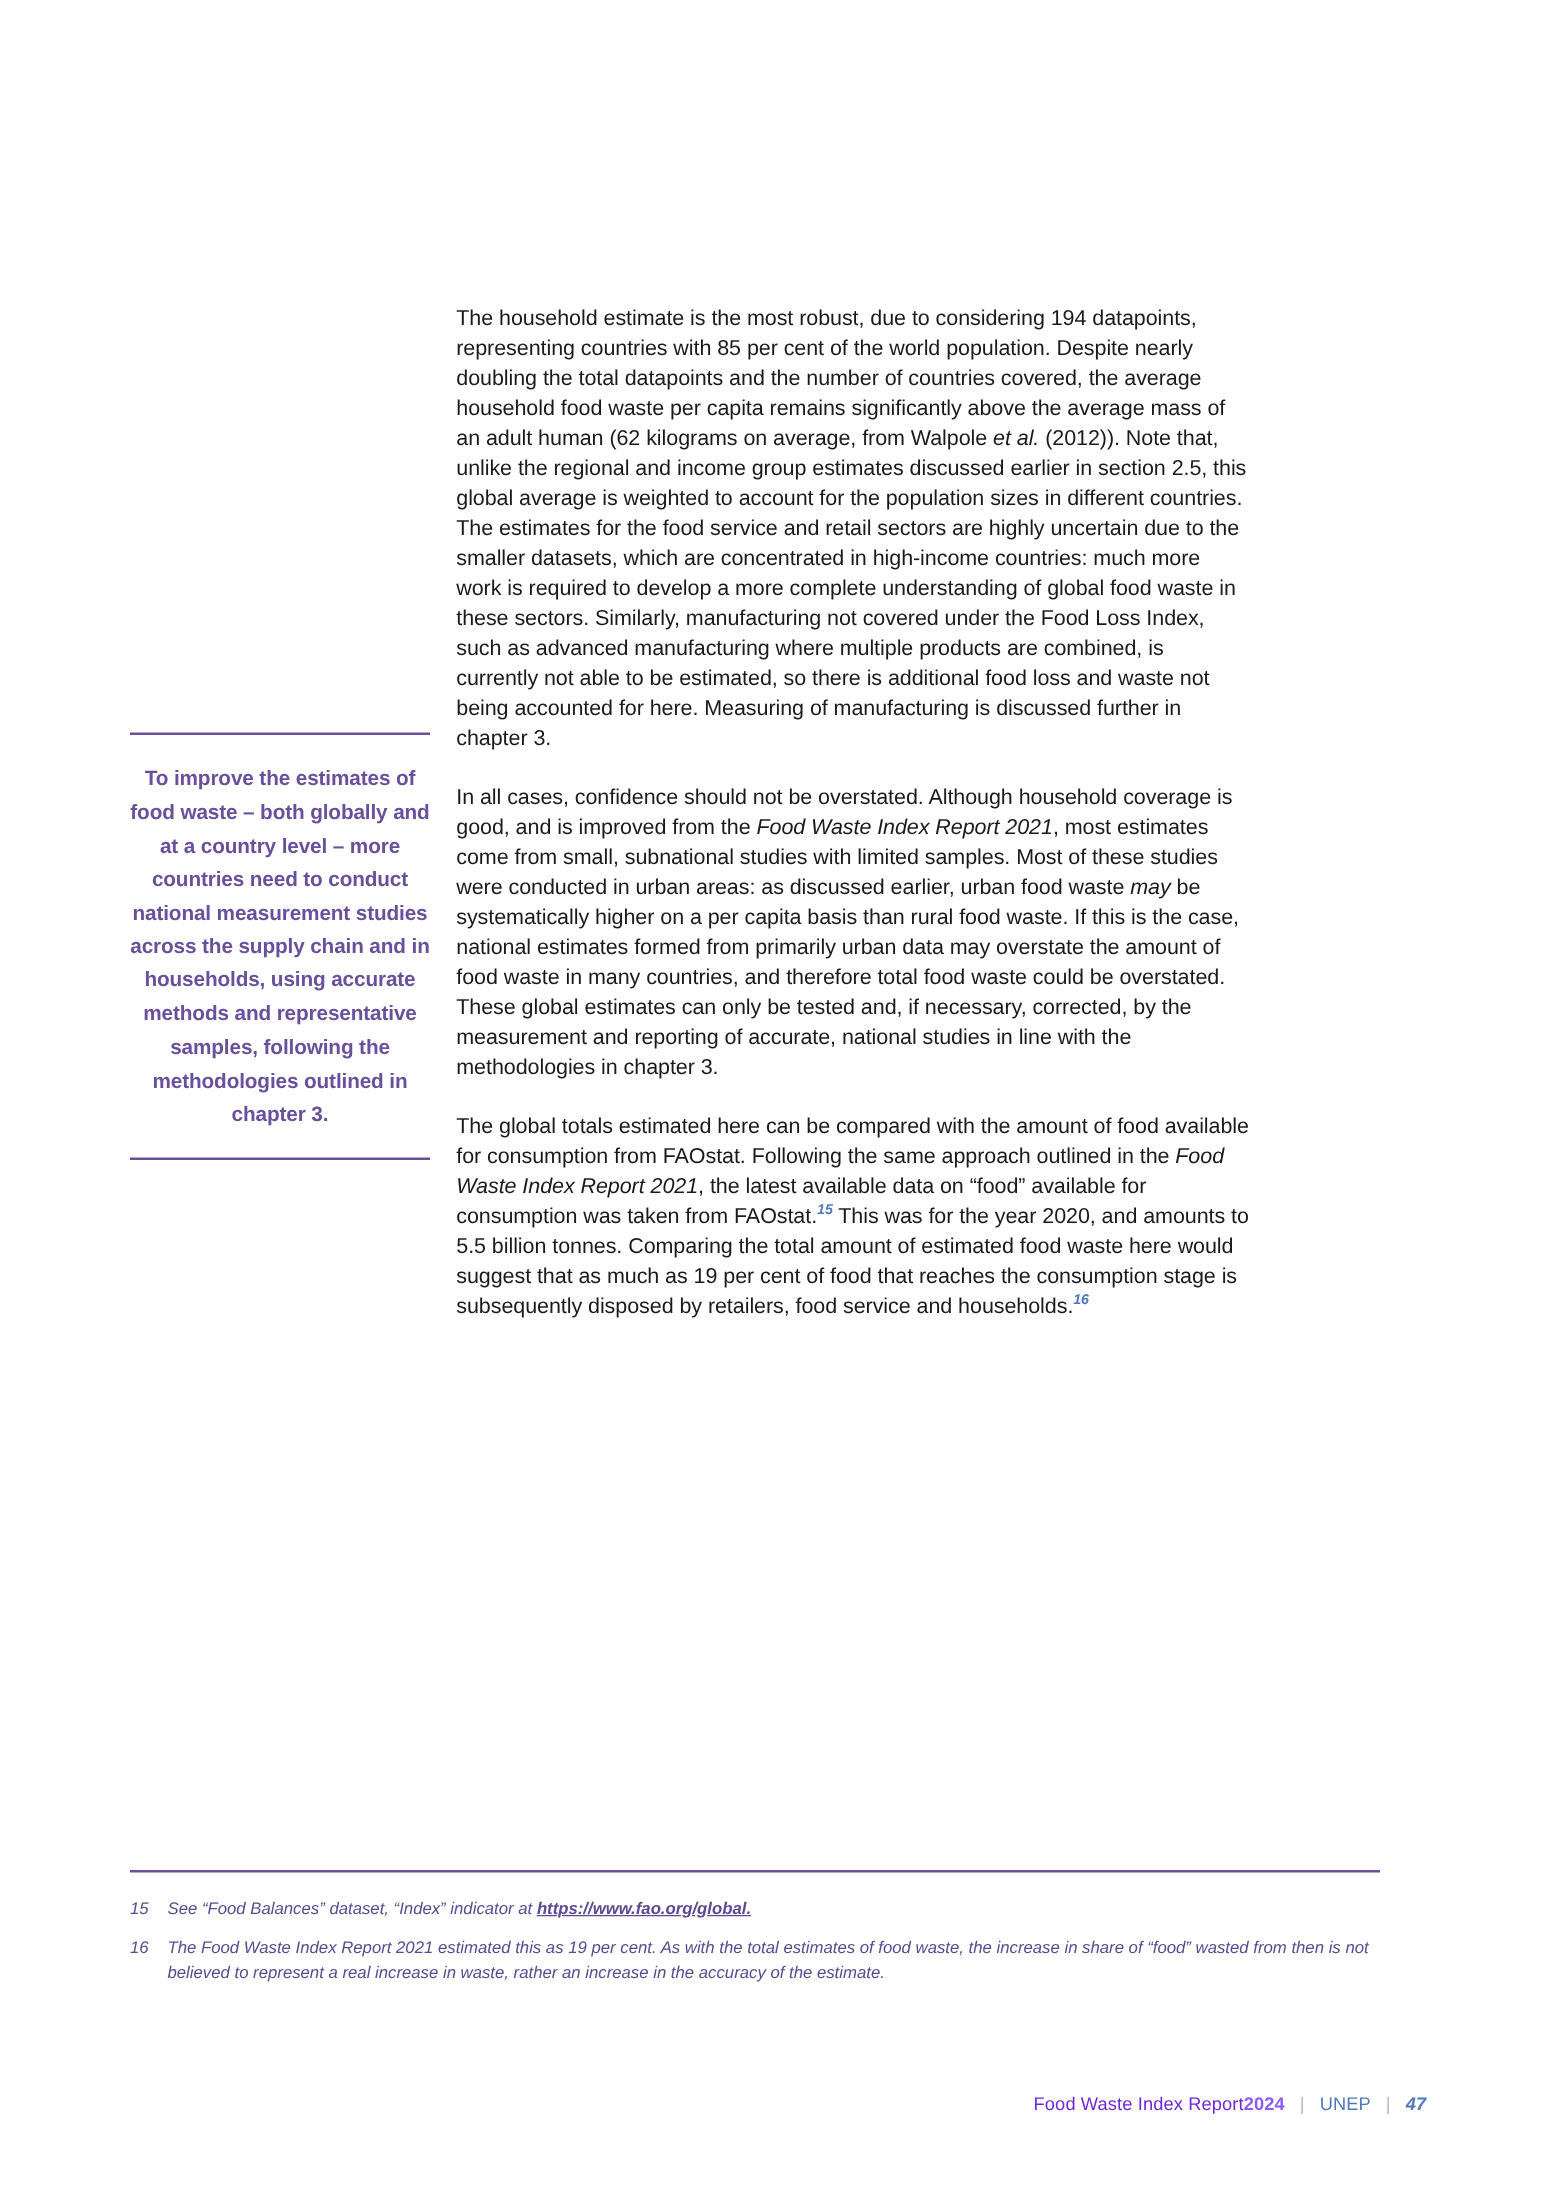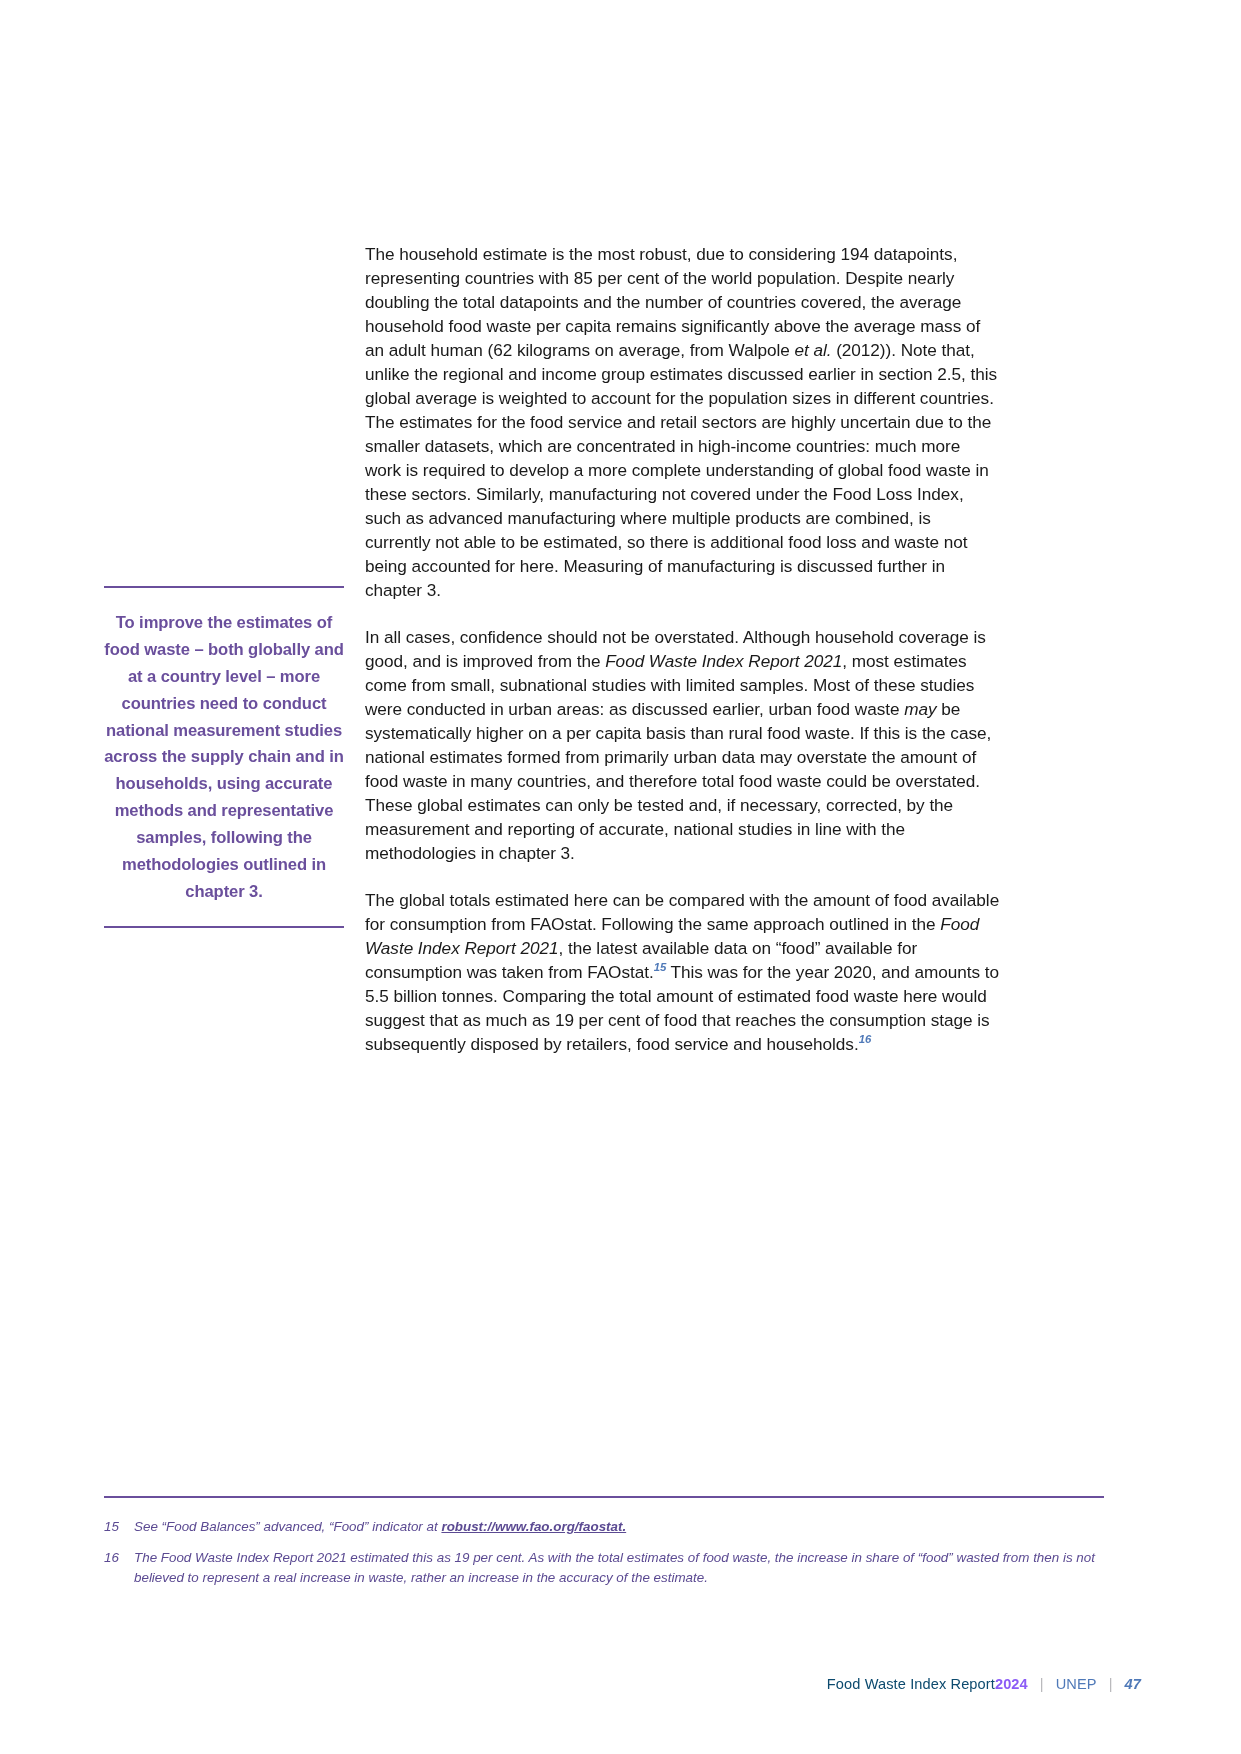--- a/index.html
+++ b/index.html
@@ -104,21 +104,21 @@
     position: absolute;
     right: 100px;
     top: 1676px;
     display: flex;
     align-items: baseline;
     gap: 0;
     font-size: 14.6px;
     color: #8f8f93;
     letter-spacing: 0.1px;
   }
-  .page-footer .report-title { color: #0c4a6e; }
+  .page-footer .report-title { color: #6d28d9; }
   .page-footer .report-year { color: #8b5cf6; font-weight: bold; }
   .page-footer .sep { color: #b7b7bb; padding: 0 12px; }
   .page-footer .org { color: #4f79b8; }
   .page-footer .pagenum { color: #4f79b8; font-weight: bold; font-style: italic; }
 </style>
 </head>
 <body>
 
 <div class="page">
 
@@ -136,21 +136,21 @@
 
     <p><span>The global totals estimated here can be compared with the amount of food available for consumption from FAOstat. Following the same approach outlined in the </span><i>Food Waste Index Report 2021</i><span>, the latest available data on “food” available for consumption was taken from FAOstat.</span><sup class="fnref">15</sup><span> This was for the year 2020, and amounts to 5.5 billion tonnes. Comparing the total amount of estimated food waste here would suggest that as much as 19 per cent of food that reaches the consumption stage is subsequently disposed by retailers, food service and households.</span><sup class="fnref">16</sup></p>
 
   </div>
 
   <div class="footnotes">
     <div class="fn-rule"></div>
 
     <div class="fn-item">
       <span class="fn-num">15</span>
-      <span class="fn-text"><span>See “Food Balances” advanced, “Food” indicator at </span><a class="fn-link" href="#">robust://www.fao.org/faostat.</a></span>
+      <span class="fn-text"><span>See “Food Balances” dataset, “Index” indicator at </span><a class="fn-link" href="#">https://www.fao.org/global.</a></span>
     </div>
 
     <div class="fn-item">
       <span class="fn-num">16</span>
       <span class="fn-text">The Food Waste Index Report 2021 estimated this as 19 per cent. As with the total estimates of food waste, the increase in share of “food” wasted from then is not believed to represent a real increase in waste, rather an increase in the accuracy of the estimate.</span>
     </div>
   </div>
 
   <div class="page-footer">
     <span class="report-title">Food Waste Index Report </span>

